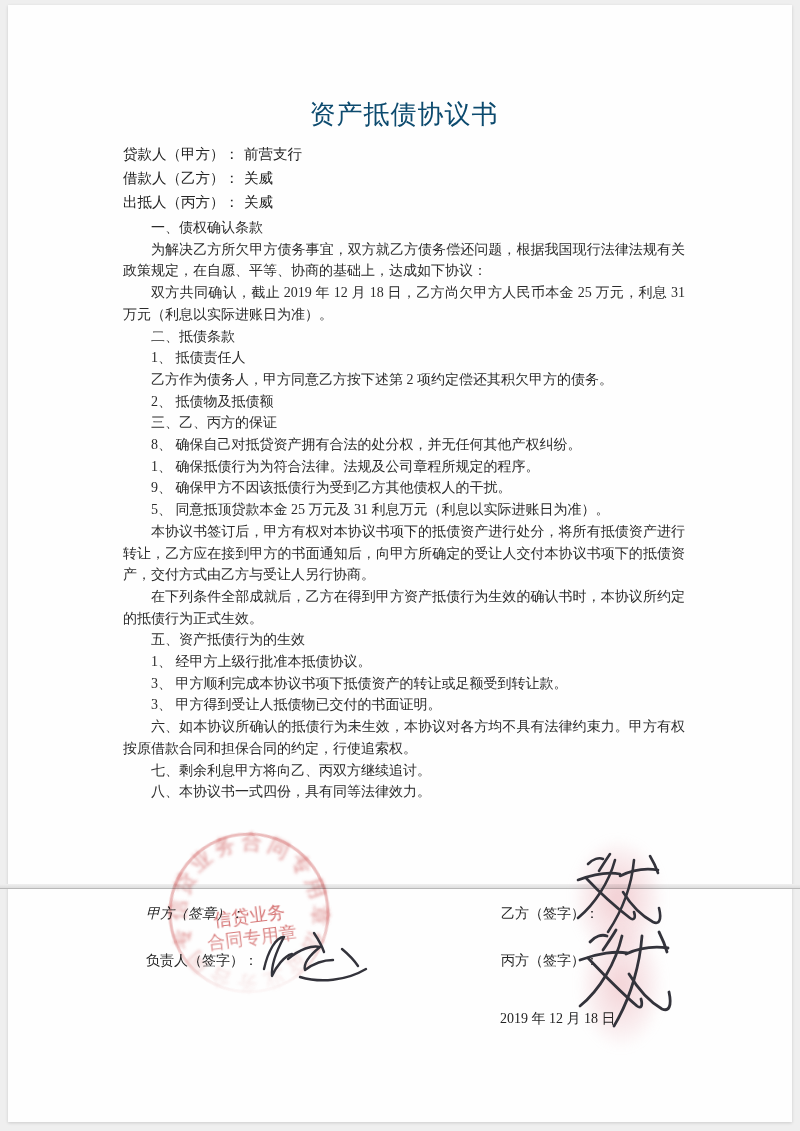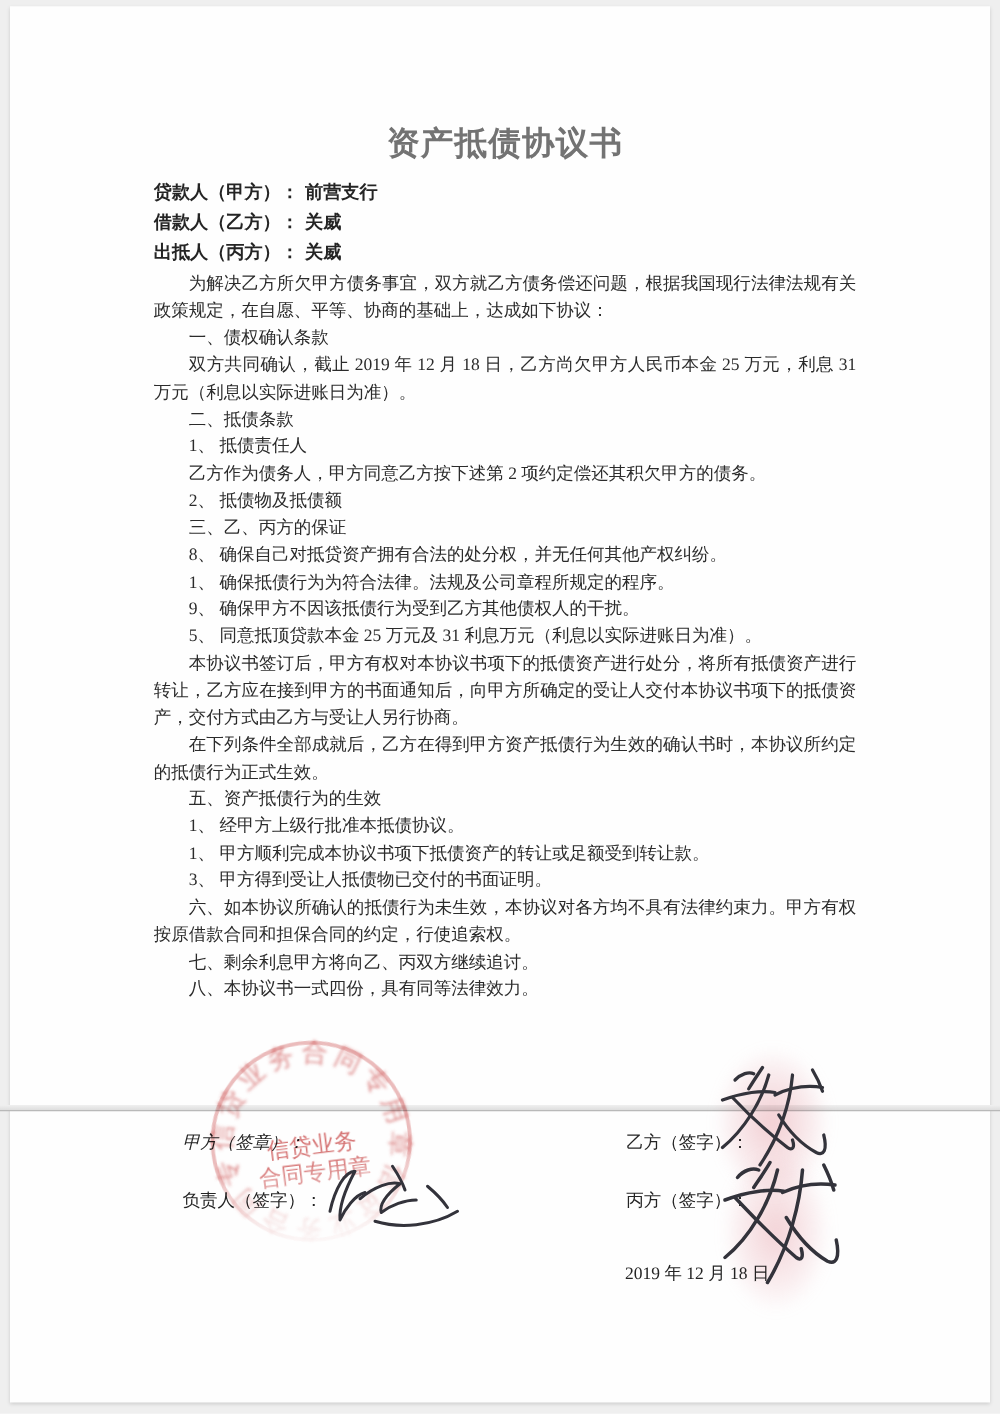--- a/index.html
+++ b/index.html
@@ -12,24 +12,24 @@
   .page{
     position:absolute;left:8px;top:5px;width:784px;height:1117px;
     background:#fefefe;
     box-shadow:0 1px 3px rgba(0,0,0,0.15);
   }
   .doc{
     position:absolute;left:115px;top:0;width:562px;height:880px;overflow:hidden;
   }
   .doc-title{
     margin-top:92px;margin-bottom:10px;
-    text-align:center;font-size:26px;font-weight:bold;color:#737373;
+    text-align:center;font-size:26px;font-weight:normal;color:#0c4a6e;
     letter-spacing:1px;
   }
-  .party-line{font-size:14.5px;font-weight:bold;line-height:24px;color:#242424;}
+  .party-line{font-size:14.5px;font-weight:normal;line-height:24px;color:#242424;}
   .party-value{margin-left:5px;}
   .paras{margin-top:3px;}
   .para{
     margin:0;font-size:14px;line-height:21.7px;
     text-indent:2em;text-align:justify;color:#2b2b2b;
   }
   
   .page-seam{
     position:absolute;left:0;top:884px;width:800px;height:4px;
     background:linear-gradient(#f0f0f0,#dedede);
@@ -76,24 +76,24 @@
 
         <div class="party-line"><span class="party-label">贷款人（甲方）：</span><span class="party-value">前营支行</span></div>
 
         <div class="party-line"><span class="party-label">借款人（乙方）：</span><span class="party-value">关威</span></div>
 
         <div class="party-line"><span class="party-label">出抵人（丙方）：</span><span class="party-value">关威</span></div>
       </div>
 
     <div class="paras">
 
+        <p class="para">一、债权确认条款</p>
+
         <p class="para">为解决乙方所欠甲方债务事宜，双方就乙方债务偿还问题，根据我国现行法律法规有关政策规定，在自愿、平等、协商的基础上，达成如下协议：</p>
 
-        <p class="para">一、债权确认条款</p>
-
         <p class="para">双方共同确认，截止 2019 年 12 月 18 日，乙方尚欠甲方人民币本金 25 万元，利息 31 万元（利息以实际进账日为准）。</p>
 
         <p class="para">二、抵债条款</p>
 
         <p class="para">1、 抵债责任人</p>
 
         <p class="para">乙方作为债务人，甲方同意乙方按下述第 2 项约定偿还其积欠甲方的债务。</p>
 
         <p class="para">2、 抵债物及抵债额</p>
 
@@ -111,21 +111,21 @@
 
 
         <p class="para">本协议书签订后，甲方有权对本协议书项下的抵债资产进行处分，将所有抵债资产进行转让，乙方应在接到甲方的书面通知后，向甲方所确定的受让人交付本协议书项下的抵债资产，交付方式由乙方与受让人另行协商。</p>
 
         <p class="para">在下列条件全部成就后，乙方在得到甲方资产抵债行为生效的确认书时，本协议所约定的抵债行为正式生效。</p>
 
         <p class="para">五、资产抵债行为的生效</p>
 
         <p class="para">1、 经甲方上级行批准本抵债协议。</p>
 
-        <p class="para">1、 甲方顺利完成本协议书项下抵债资产的转让或足额受到转让款。</p>
+        <p class="para">3、 甲方顺利完成本协议书项下抵债资产的转让或足额受到转让款。</p>
 
         <p class="para">3、 甲方得到受让人抵债物已交付的书面证明。</p>
 
         <p class="para">六、如本协议所确认的抵债行为未生效，本协议对各方均不具有法律约束力。甲方有权按原借款合同和担保合同的约定，行使追索权。</p>
 
         <p class="para">七、剩余利息甲方将向乙、丙双方继续追讨。</p>
 
         <p class="para">八、本协议书一式四份，具有同等法律效力。</p>
       </div>
   </div>

